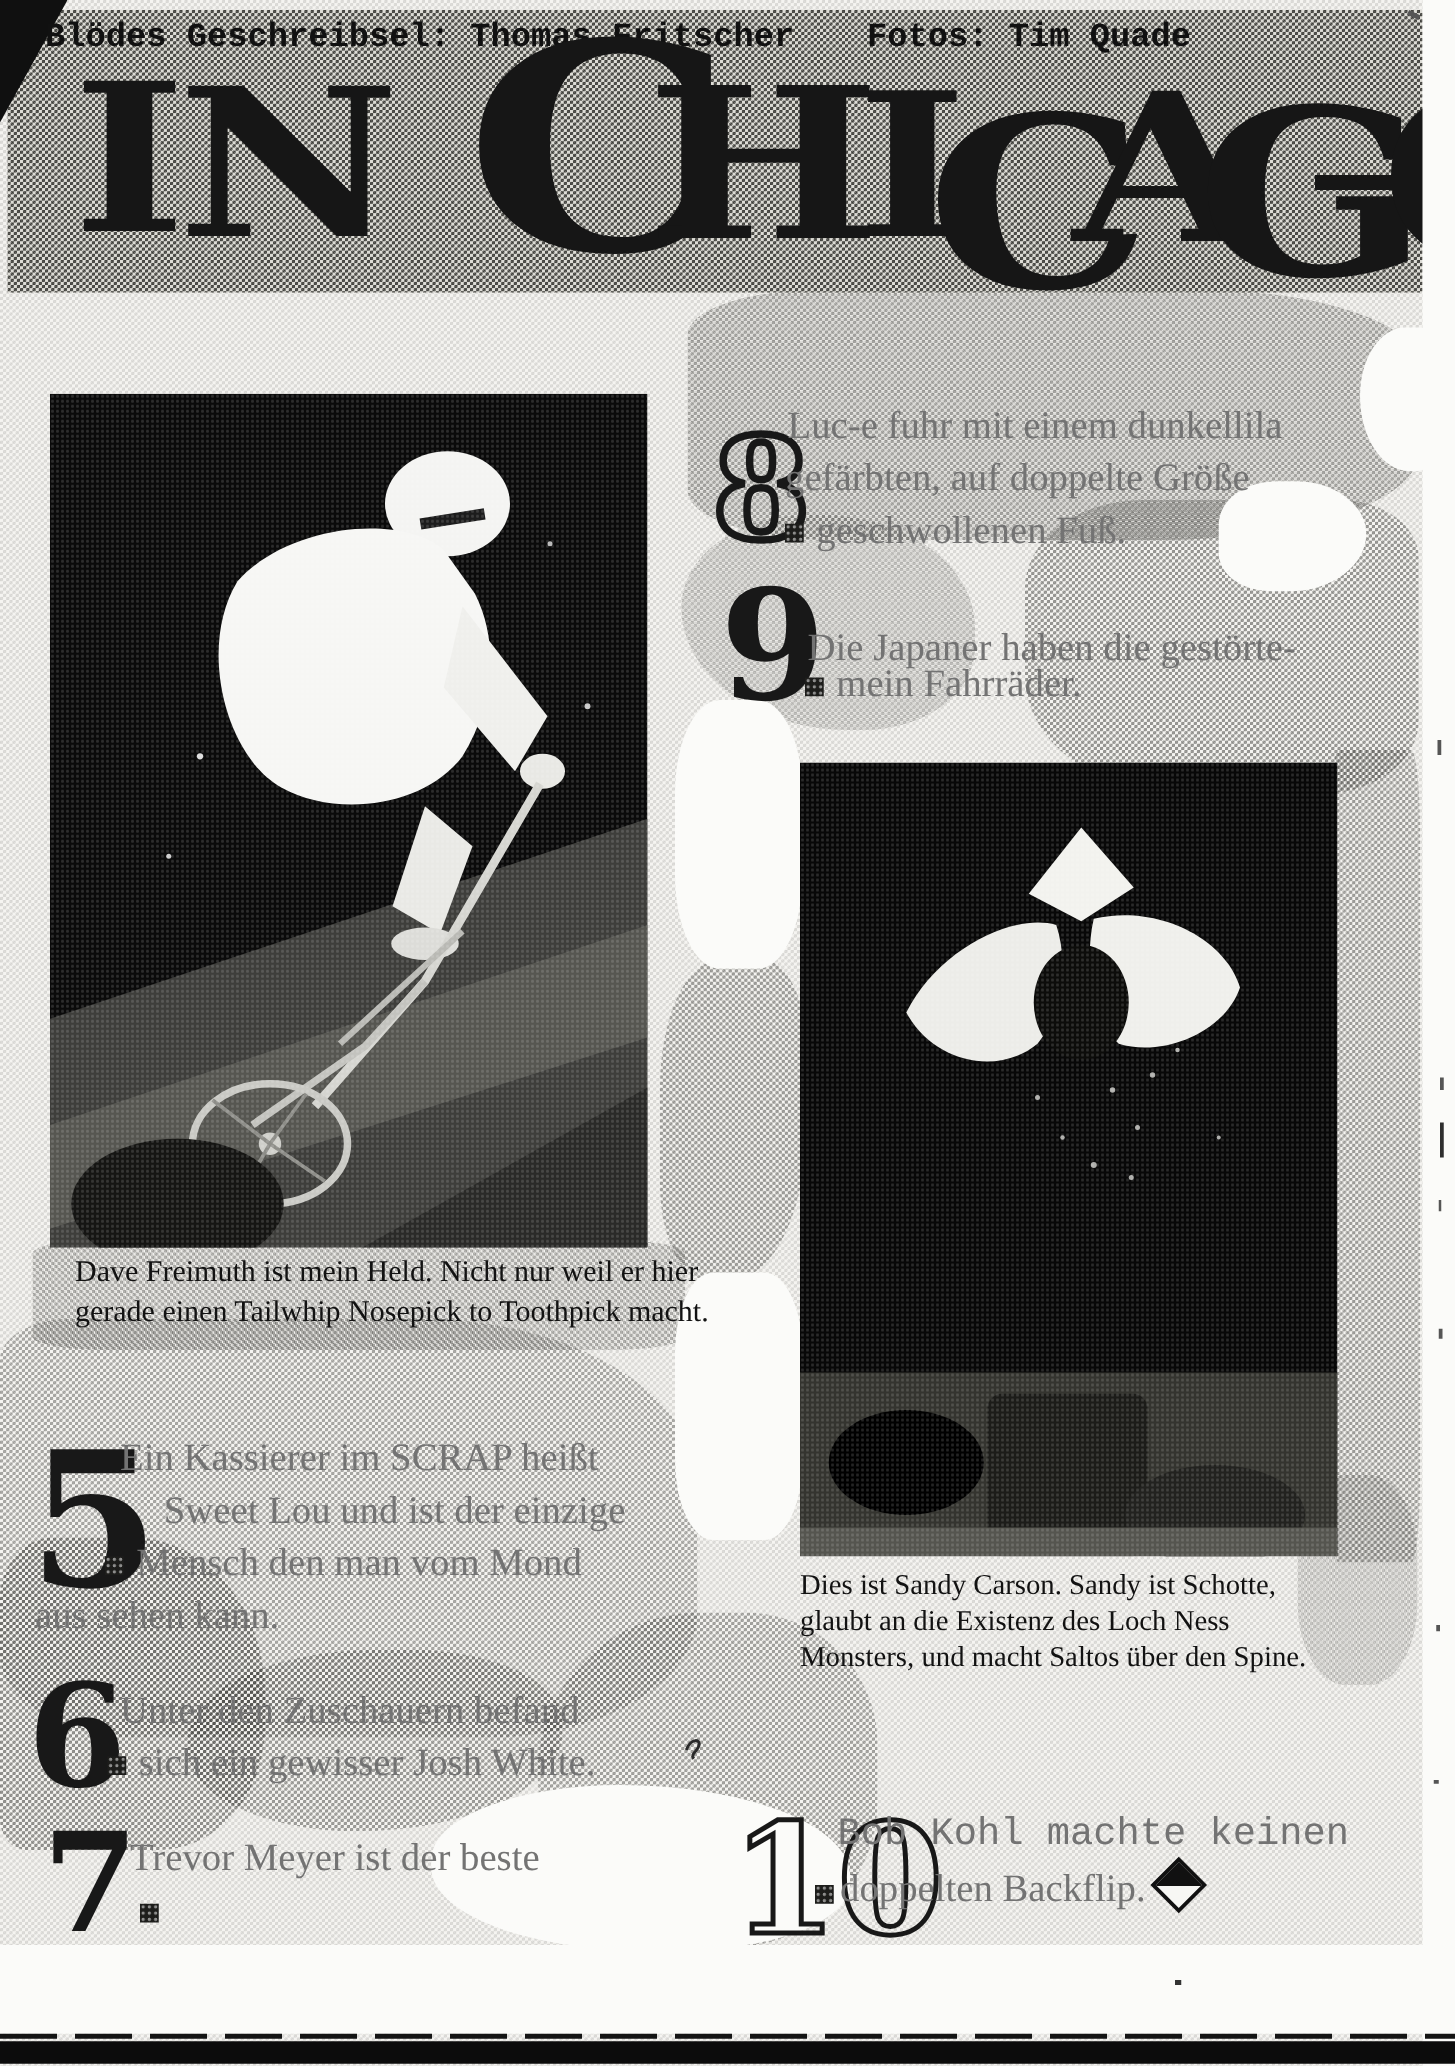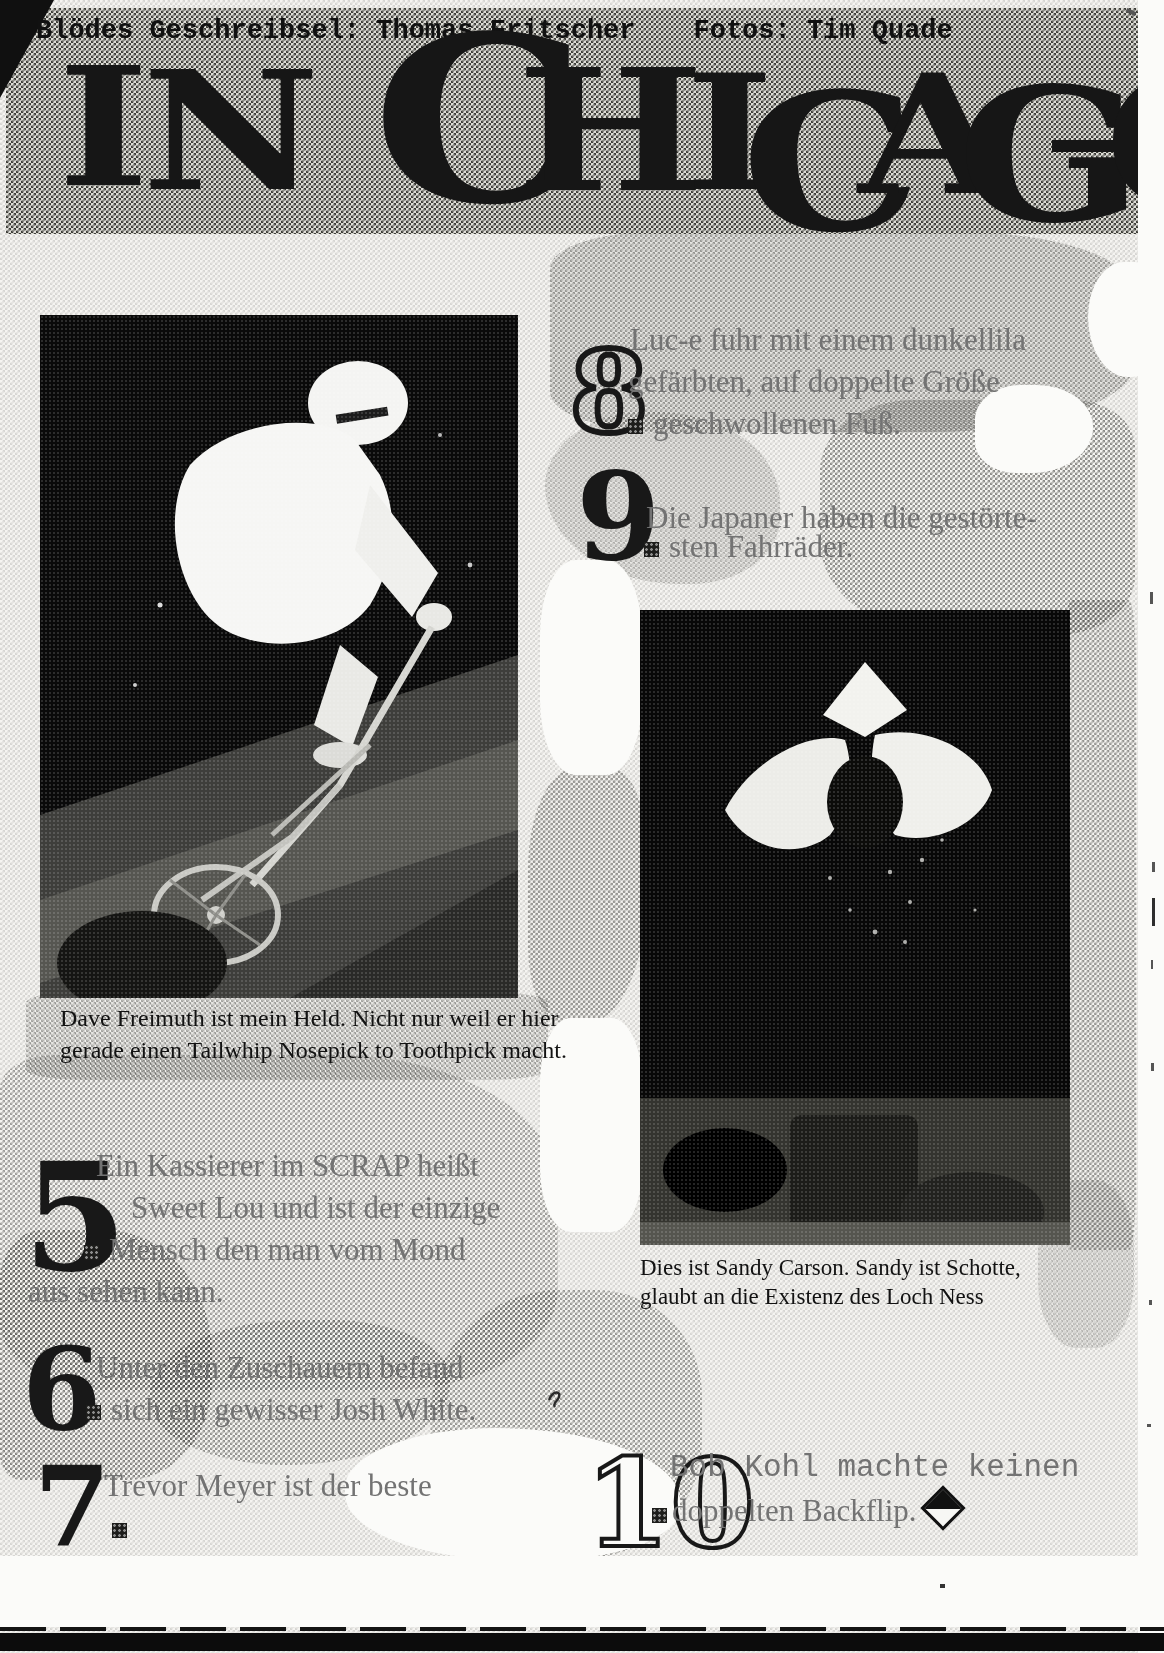--- a/index.html
+++ b/index.html
@@ -164,36 +164,37 @@
       <ellipse cx="85" cy="560" rx="62" ry="42" fill="#14141
 2"></ellipse>
       <rect x="150" y="505" width="128" height="130" rx="12" fill="#1c1c19"></rect>
       <ellipse cx="332" cy="602" rx="72" ry="40" fill="#22221f"></ellipse>
       <rect x="0" y="612" width="430" height="23" fill="#55554f"></rect>
     </svg>
   </div>
   <div class="caption caption-right">
     <div>Dies ist Sandy Carson. Sandy ist Schotte,</div>
     <div>glaubt an die Existenz des Loch Ness</div>
+    <div>Monsters, und macht Saltos über den Spine.</div>
   </div>
 
   <div class="item">
     <span class="dropnum outline-num" style="left:570px;top:336px;font-size:112px;">8</span>
     <div class="txt" style="left:630px;top:322px;">Luc-e fuhr mit einem dunkellila</div>
     <div class="txt" style="left:628px;top:364px;">gefärbten, auf doppelte Größe</div>
     <div class="txt" style="left:628px;top:406px;">
       <span class="bullet"></span><span>geschwollenen Fuß.</span>
     </div>
   </div>
 
   <div class="item">
     <span class="dropnum" style="left:576px;top:455px;font-size:122px;">9</span>
     <div class="txt" style="left:646px;top:487px;margin-top:13px;">Die Japaner haben die gestörte-</div>
     <div class="txt" style="left:644px;top:529px;">
-      <span class="bullet"></span><span>sten Fahrräder.</span>
+      <span class="bullet"></span><span>mein Fahrräder.</span>
     </div>
   </div>
 
   <div class="item">
     <span class="dropnum" style="left:23px;top:1142px;font-size:150px;">5</span>
     <div class="txt" style="left:96px;top:1148px;">Ein Kassierer im SCRAP heißt</div>
     <div class="txt" style="left:96px;top:1190px;margin-left:35px;">Sweet Lou und ist der einzige</div>
     <div class="txt" style="left:84px;top:1232px;">
       <span class="bullet"></span><span>Mensch den man vom Mond</span>
     </div>

